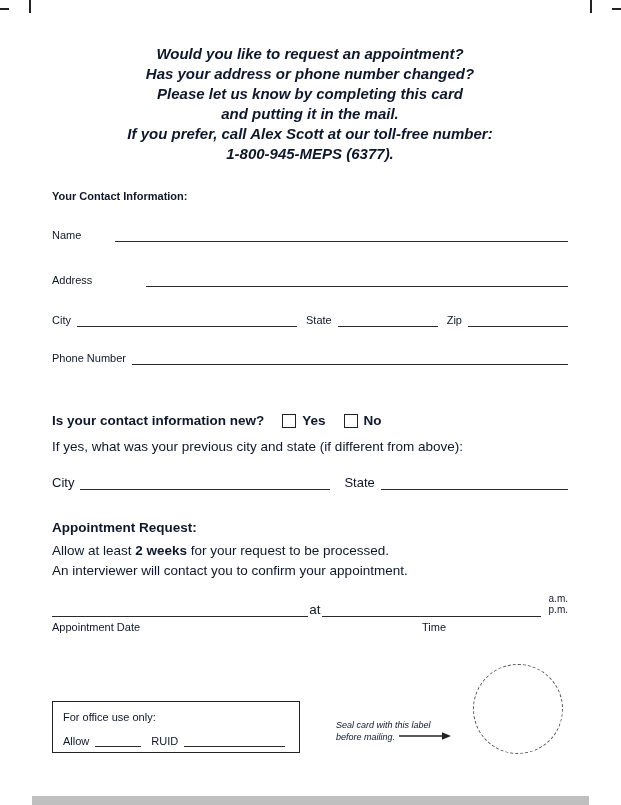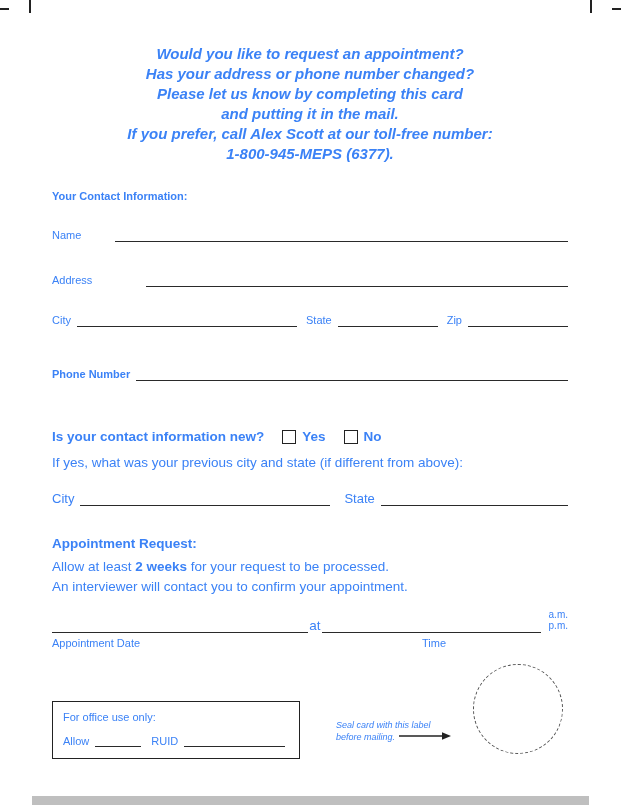--- a/index.html
+++ b/index.html
@@ -1,38 +1,38 @@
 <!DOCTYPE html>
 <html><head>
 <meta charset="utf-8">
 <style>
   html, body { margin: 0; padding: 0; background: #ffffff; }
   .card {
     position: relative;
     width: 621px; height: 805px;
     background: #ffffff;
     font-family: "Liberation Sans", "DejaVu Sans", sans-serif;
-    color: #3b82f6;
+    color: #0f172a;
     overflow: hidden;
   }
   .content { position: absolute; left: 52px; right: 53px; top: 44px; }
 
   .intro { font-size: 15px; font-weight: bold; font-style: italic; text-align: center; line-height: 20px; }
   .call-block { margin-top: 0; }
 
   .section-title-sm { font-size: 11px; font-weight: bold; margin-top: 26px; }
 
   .frow { display: flex; align-items: flex-end; font-size: 11px; }
   .frow .lbl { white-space: nowrap; padding-bottom: 1px; }
   .u { border-bottom: 1px solid #2a2a2a; height: 12px; margin-left: 6px; }
   .grow { flex: 1; }
   .name-row  { margin-top: 27px; gap: 28px; }
   .addr-row  { margin-top: 32px; gap: 48px; }
   .city-row  { margin-top: 27px; }
-  .phone-row { margin-top: 41px; font-weight: bold; }
+  .phone-row { margin-top: 25px; }
   .u-city  { flex: 2.2; }
   .u-state { flex: 1;   }
   .u-zip   { flex: 1;   }
   .lbl-mid { margin-left: 9px; }
 
   .q-row { display: flex; align-items: center; margin-top: 48px; font-size: 13.5px; font-weight: bold; }
   .checkbox { width: 12px; height: 12px; border: 1.3px solid #222; background: #fff; display: inline-block; margin-left: 18px; }
   .cb-lbl { margin-left: 6px; }
 
   .ifyes { font-size: 13.5px; margin-top: 10px; line-height: 17px; }
@@ -53,21 +53,21 @@
   .at-lbl { margin: 0 1px; white-space: nowrap; }
   .ampm { display: flex; flex-direction: column; font-size: 10px; line-height: 11px; margin-left: 8px; margin-bottom: 2px; text-align: left; }
 
   .cap-row { display: flex; font-size: 11px; margin-top: 4px; }
   .cap-date { width: 248px; text-align: left; }
   .cap-spacer { width: 28px; }
   .cap-time { width: 212px; text-align: center; }
 
   .office-box {
     position: absolute; left: 52px; top: 701px;
-    width: 248px; height: 58px; box-sizing: border-box;
+    width: 248px; height: 52px; box-sizing: border-box;
     border: 1px solid #222; padding: 9px 10px; font-size: 11px;
   }
   .office-row { display: flex; align-items: flex-end; margin-top: 12px; }
   .office-row .u { height: 11px; }
   .u-region { width: 46px; flex: none; }
   .u-ruid { flex: 1; margin-right: 4px; }
   .office-row .lbl-mid { margin-left: 10px; }
 
   .seal-note { position: absolute; left: 336px; top: 720px; width: 170px; font-size: 9px; font-style: italic; line-height: 11px; }
   .seal-note svg { vertical-align: -1px; margin-left: 4px; }

